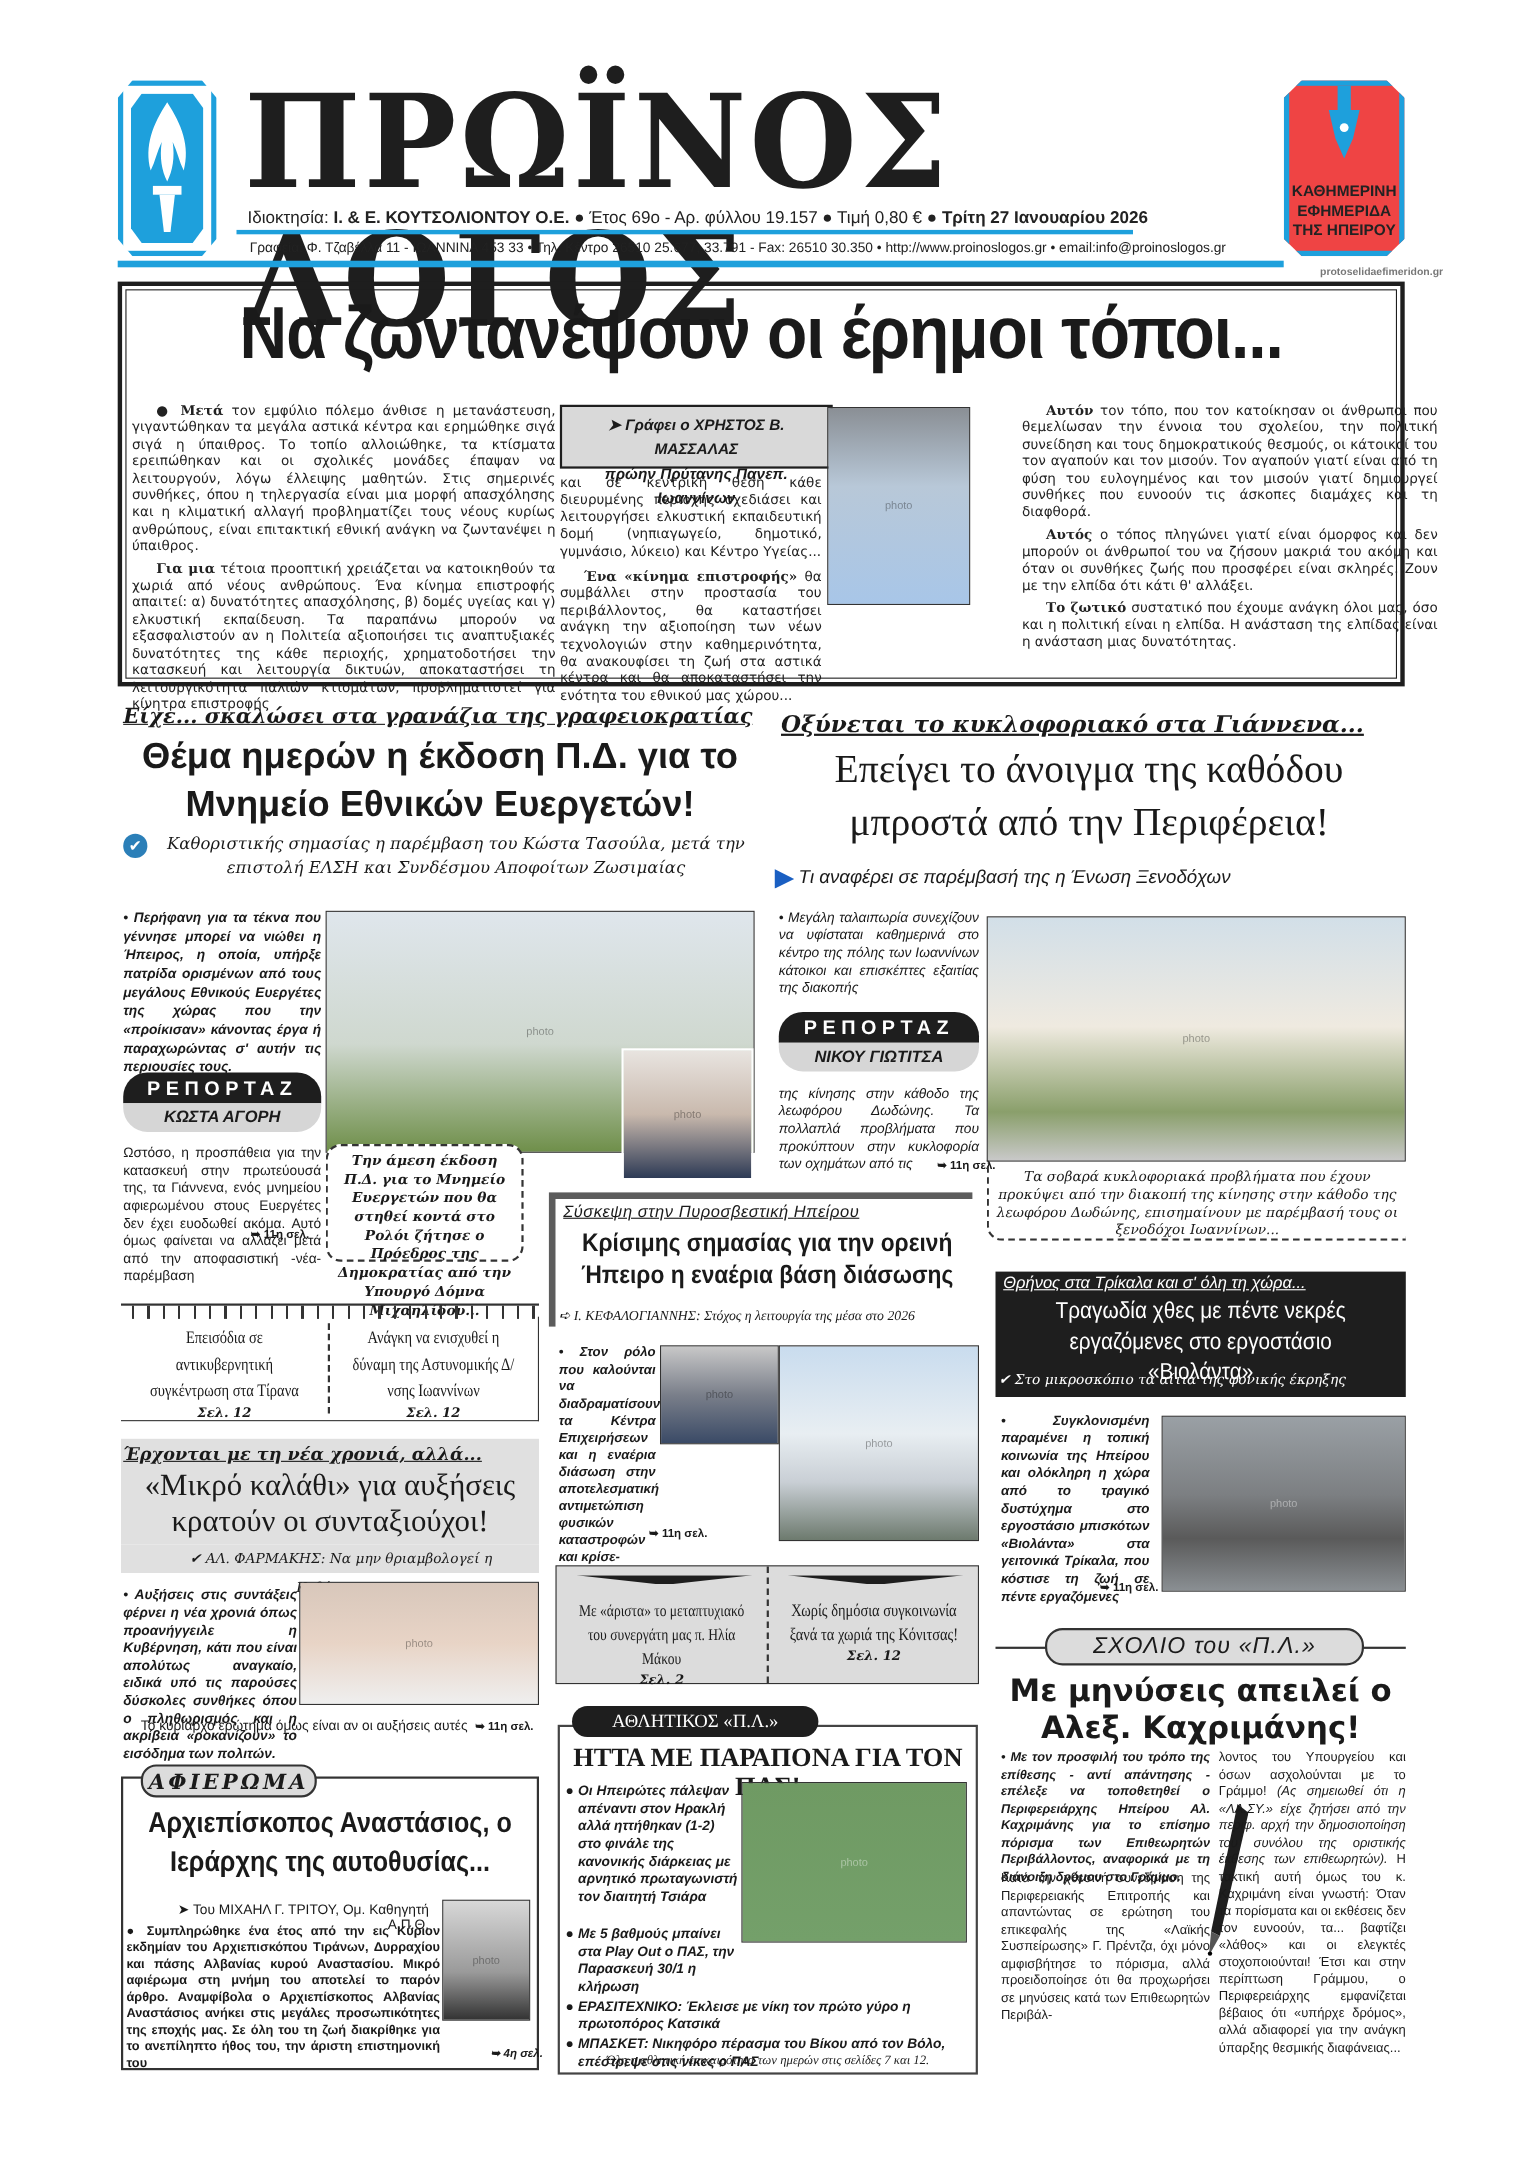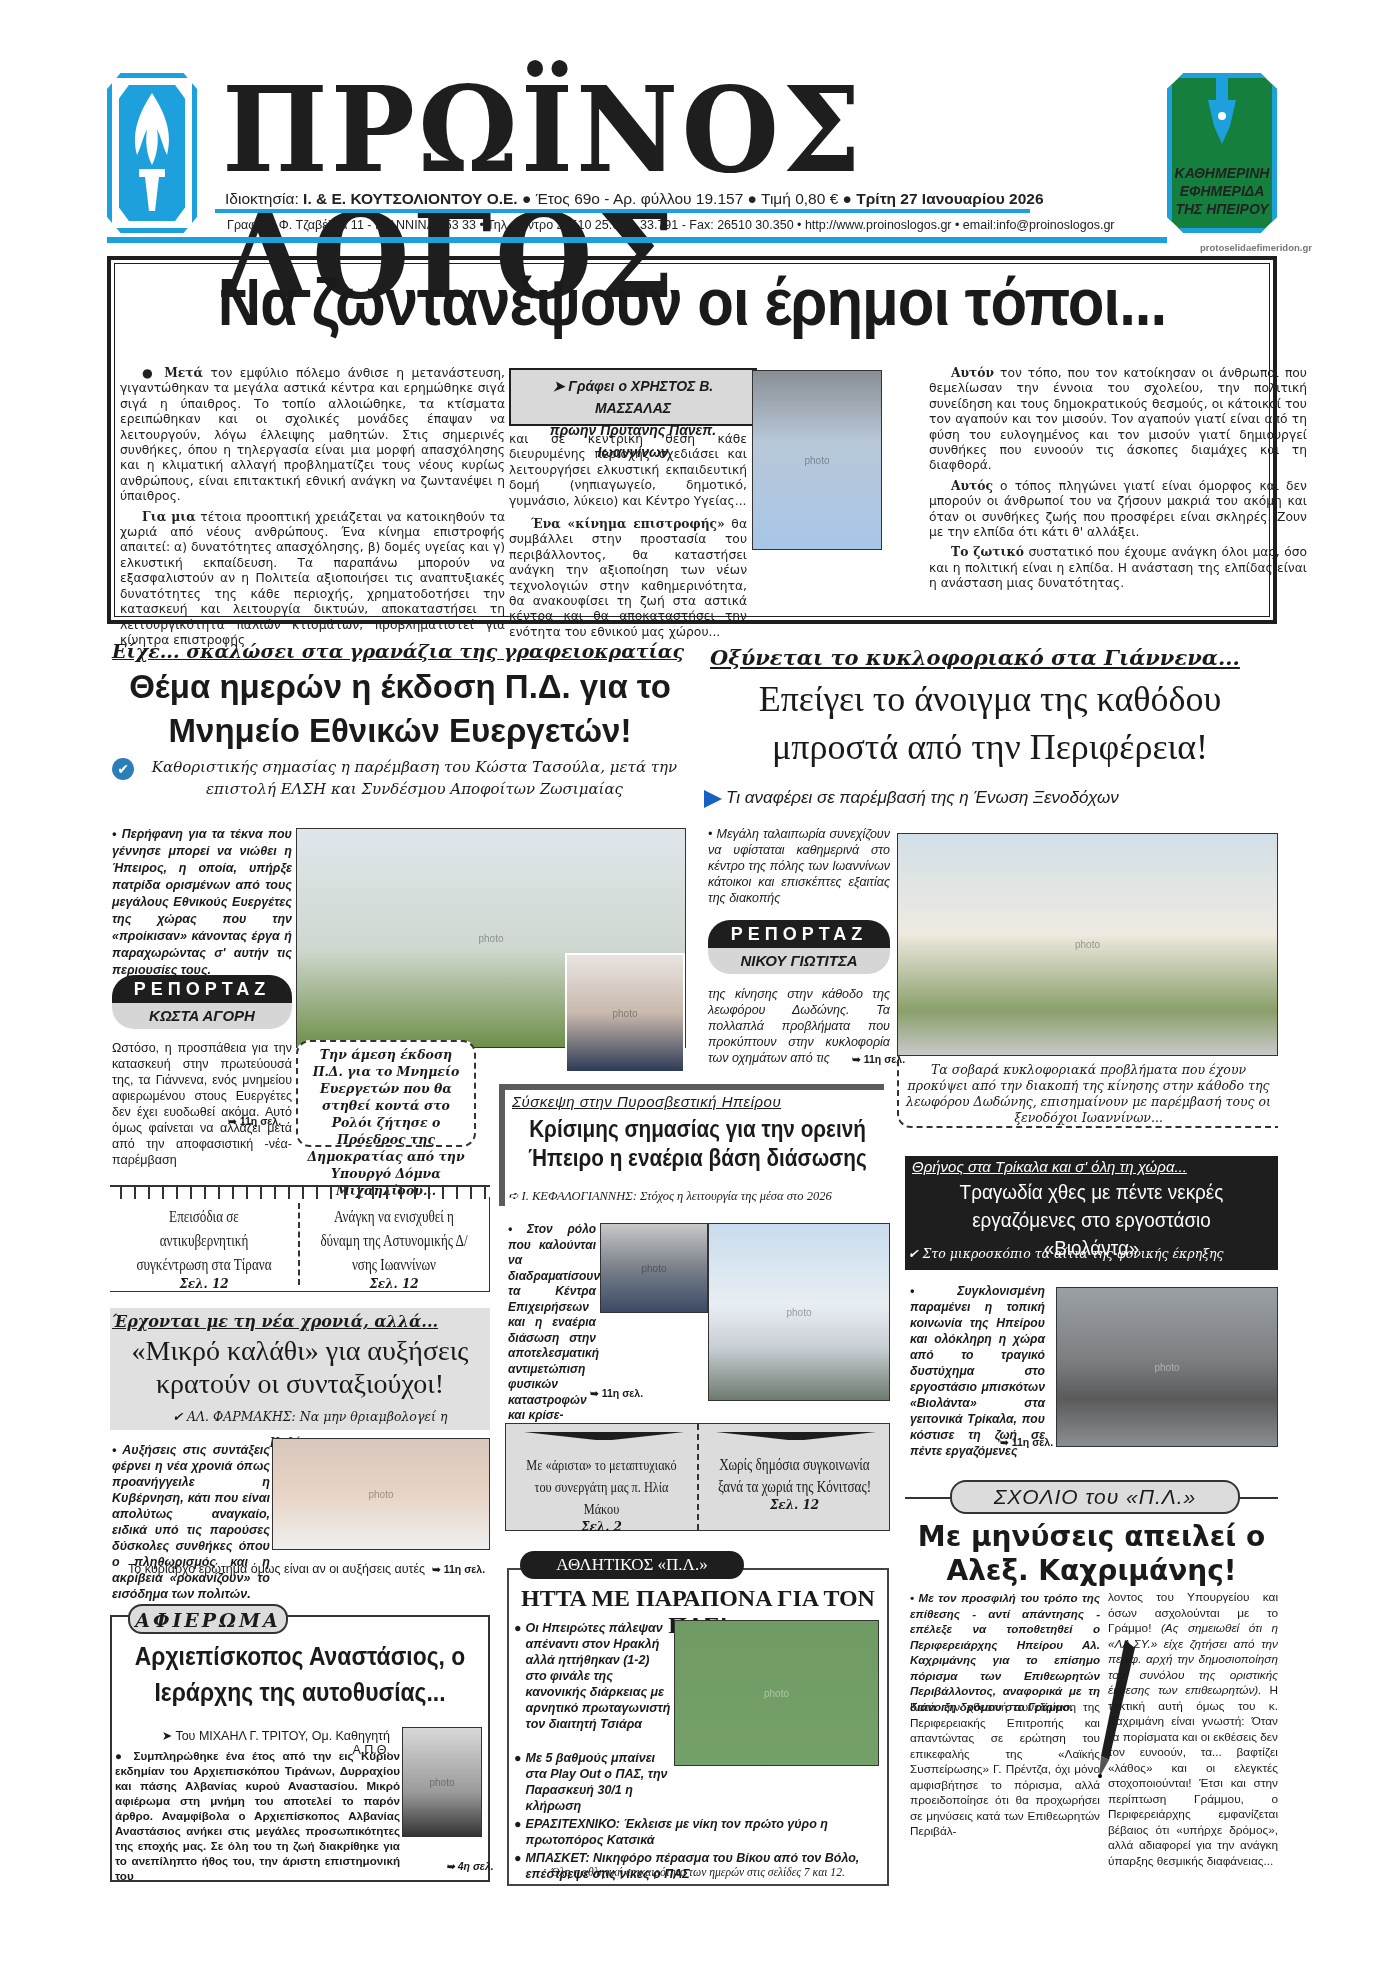--- a/index.html
+++ b/index.html
@@ -14,21 +14,21 @@
     clip-path: polygon(15% 0, 85% 0, 100% 10%, 100% 90%, 85% 100%, 15% 100%, 0 90%, 0 10%); }
   .masthead-title { left: 222px; top: 70px; width: 900px; height: 120px; font-family: "DejaVu Serif", serif;
     font-weight: bold; font-size: 112px; letter-spacing: 3px; line-height: 120px; color: #1e1e1e;
     transform: scaleY(1.05); }
   .meta-line { left: 225px; top: 190px; font-size: 15.5px; color:#222; white-space: nowrap; }
   .meta-line b { font-weight: bold; }
   .contact-box { left: 215px; top: 209px; width: 815px; height: 28px; border-top: 4px solid #1ea0dc;
     font-size: 12.5px; padding: 5px 0 0 12px; white-space: nowrap; color:#222; }
   .blue-rule { left: 107px; top: 237px; width: 1060px; height: 6px; background:#1ea0dc; }
   .logo-right { left: 1167px; top: 73px; width: 110px; height: 160px; border: 5px solid #1ea0dc;
-    clip-path: polygon(15% 0, 85% 0, 100% 10%, 100% 90%, 85% 100%, 15% 100%, 0 90%, 0 10%); background:#15803d;font-style:italic; }
+    clip-path: polygon(15% 0, 85% 0, 100% 10%, 100% 90%, 85% 100%, 15% 100%, 0 90%, 0 10%); background:#ef4444; }
   .logo-right-text { position:absolute; left:0; right:0; bottom:10px; text-align:center; font-weight:bold;
     font-size:14px; line-height:18px; color:#222; }
   .watermark { left: 1200px; top: 242px; font-size: 9.5px; font-weight: bold; color:#777; }
 
   
   .lead-box { left: 107px; top: 256px; width: 1170px; height: 368px; border: 4px solid #1e1e1e; }
   .lead-box-inner { position:absolute; left:3px; top:3px; right:3px; bottom:3px; border:1px solid #1e1e1e; }
   .lead-headline { left: 107px; top: 268px; width: 1170px; text-align: center; font-size: 60px; font-weight: bold;
     font-family: "Liberation Sans", sans-serif; letter-spacing: -1px; transform: scaleY(1.12); }
   .col-text { font-family: "DejaVu Sans", sans-serif; font-size: 12.3px; line-height: 15.4px; text-align: justify; color:#222; }

